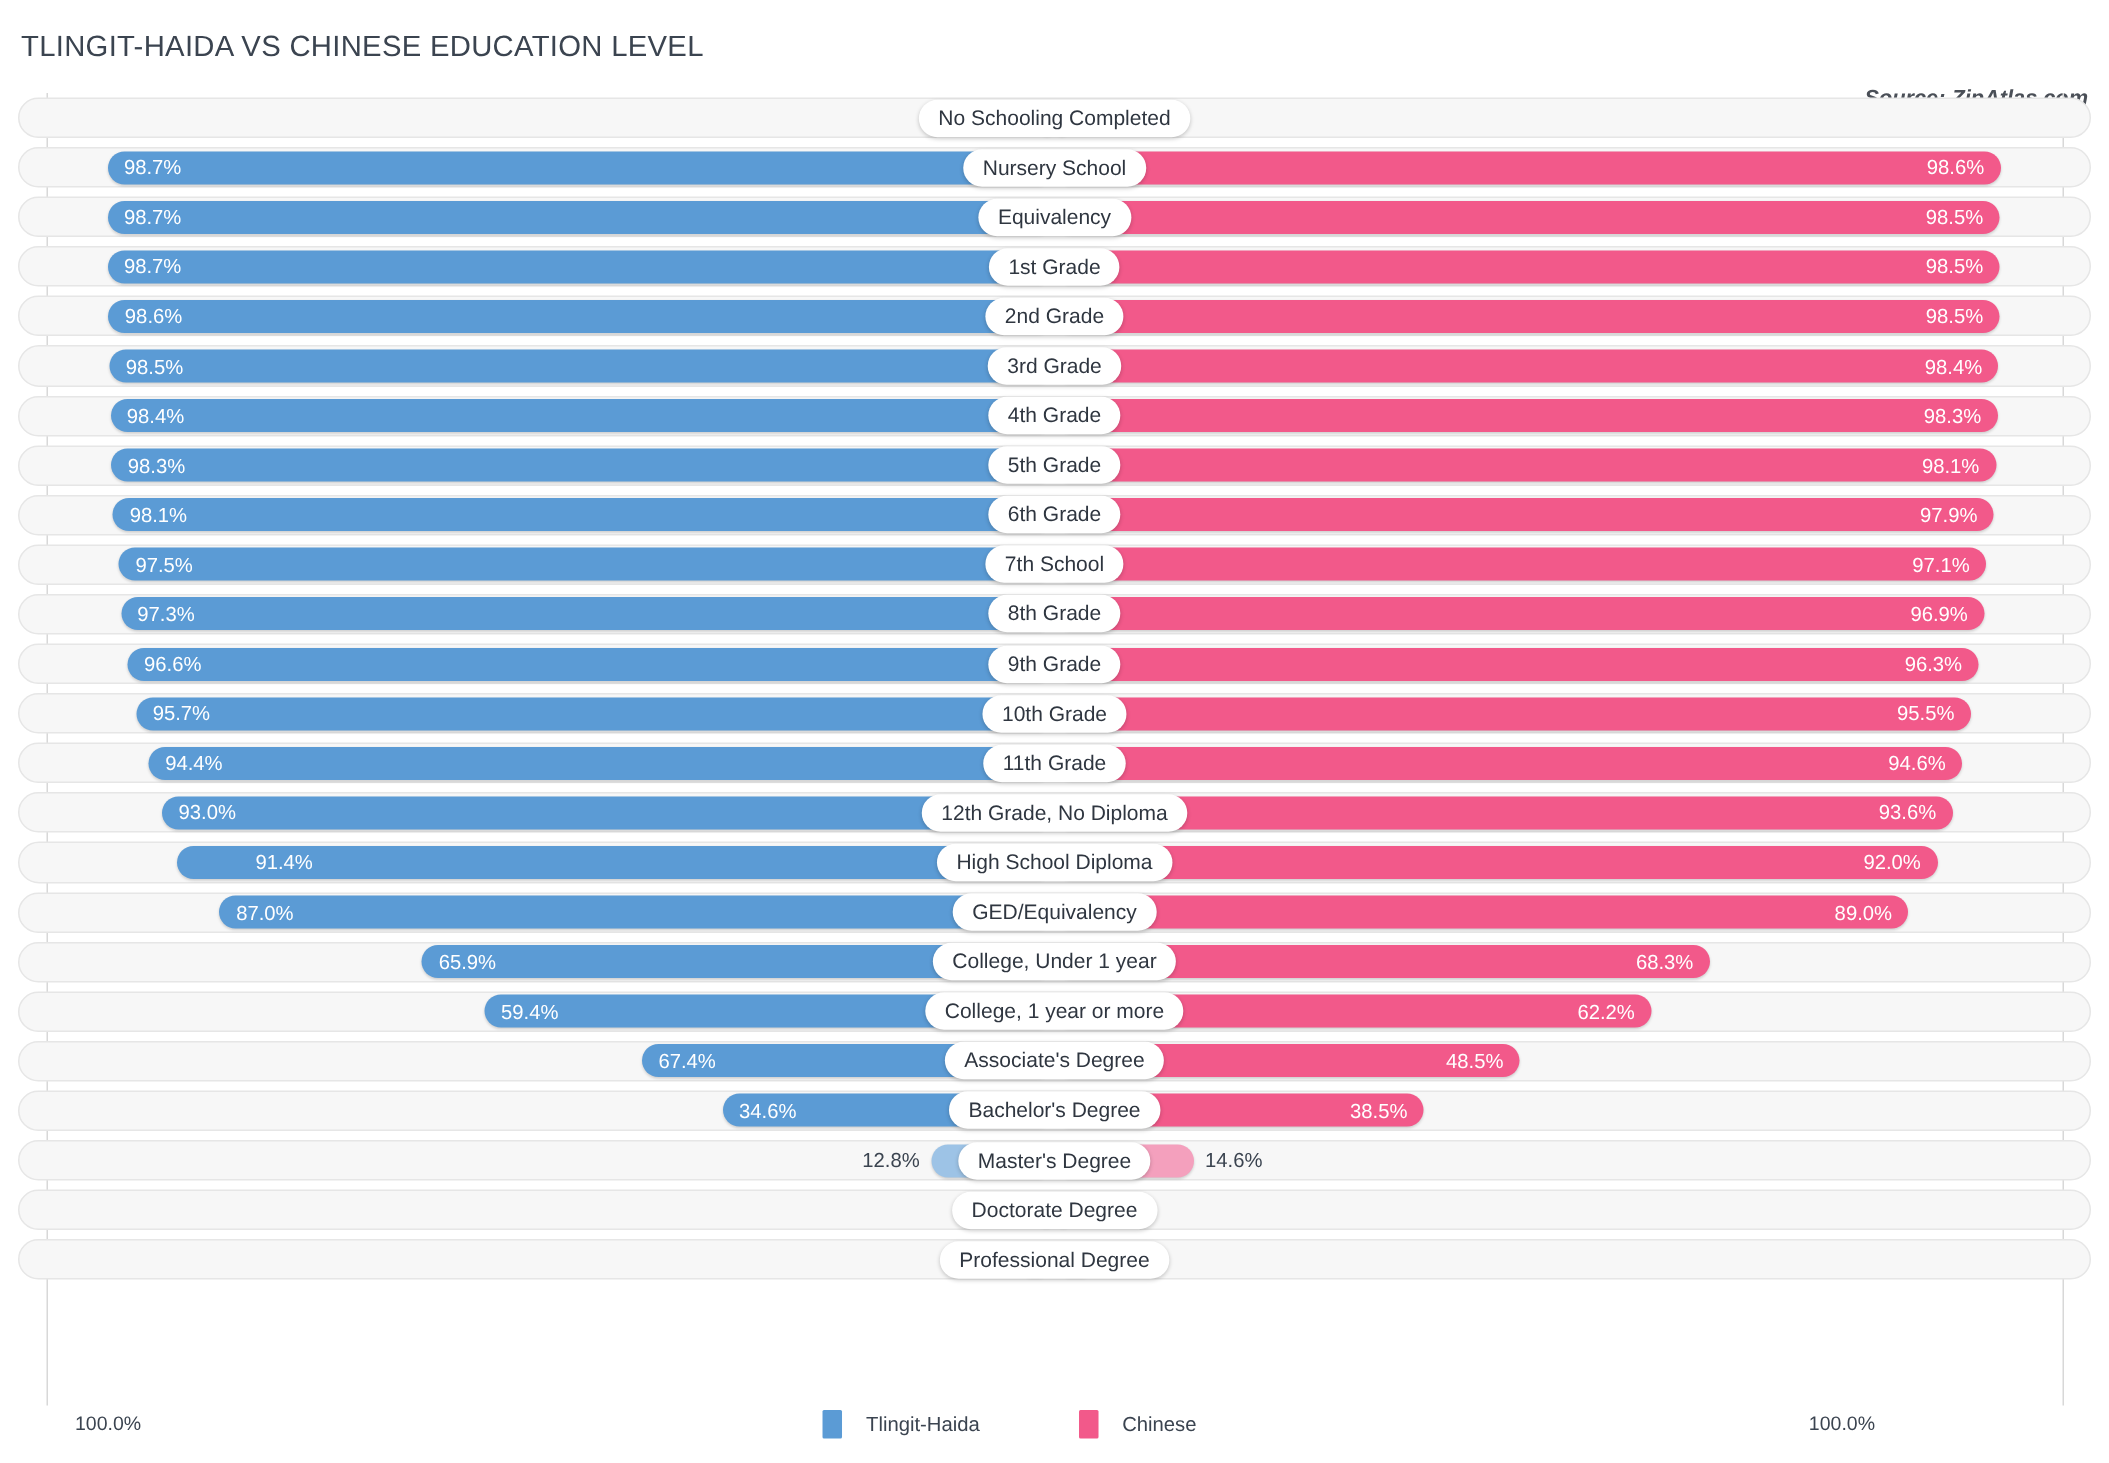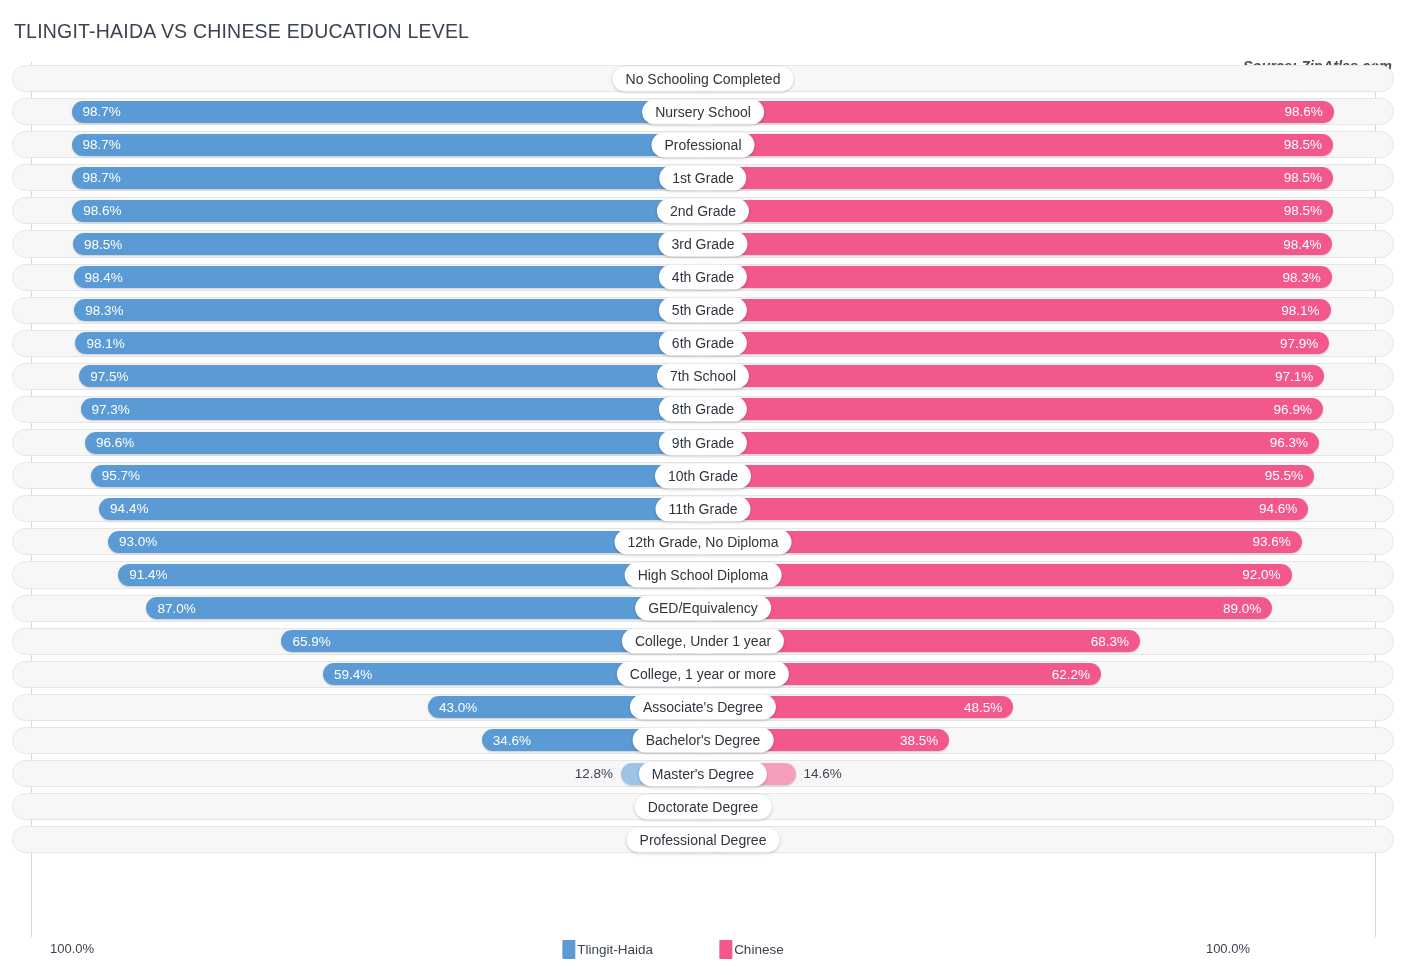--- a/index.html
+++ b/index.html
@@ -170,21 +170,21 @@
     left: 50%;
     top: 3px;
     transform: translateX(-50%);
     display: flex;
     align-items: center;
     gap: 18px;
   }
   .legend-item {
     display: flex;
     align-items: center;
-    gap: 2px;
+    gap: 16px;
     padding-left: 48px;
   }
   .swatch {
     width: 13px;
     height: 19px;
     border-radius: 1px;
   }
   .legend-label {
     font-size: 13.5px;
     color: #3b4450;
@@ -236,21 +236,21 @@
           <div class="half left">
             <div class="bar left" style="width: 89.817%;">
               <span class="val-in">98.7%</span>
             </div>
           </div>
           <div class="half right">
             <div class="bar right" style="width: 89.635%;">
               <span class="val-in">98.5%</span>
             </div>
           </div>
-          <div class="pill">Professional</div>
+          <div class="pill">Equivalency</div>
         </div>
         <div class="row">
           <div class="track"></div>
           <div class="half left">
             <div class="bar left" style="width: 89.817%;">
               <span class="val-in">98.7%</span>
             </div>
           </div>
           <div class="half right">
             <div class="bar right" style="width: 89.635%;">
@@ -409,21 +409,21 @@
           <div class="half right">
             <div class="bar right" style="width: 85.176%;">
               <span class="val-in">93.6%</span>
             </div>
           </div>
           <div class="pill">12th Grade, No Diploma</div>
         </div>
         <div class="row">
           <div class="track"></div>
           <div class="half left">
-            <div class="bar left" style="width: 83.174%;">
+            <div class="bar left" style="width: 83.174%; padding-left: 41px;">
               <span class="val-in">91.4%</span>
             </div>
           </div>
           <div class="half right">
             <div class="bar right" style="width: 83.72%;">
               <span class="val-in">92.0%</span>
             </div>
           </div>
           <div class="pill">High School Diploma</div>
         </div>
@@ -466,21 +466,21 @@
             <div class="bar right" style="width: 56.602%;">
               <span class="val-in">62.2%</span>
             </div>
           </div>
           <div class="pill">College, 1 year or more</div>
         </div>
         <div class="row">
           <div class="track"></div>
           <div class="half left">
             <div class="bar left" style="width: 39.13%;">
-              <span class="val-in">43.0%</span>
+              <span class="val-in">67.4%</span>
             </div>
           </div>
           <div class="half right">
             <div class="bar right" style="width: 44.135%;">
               <span class="val-in">48.5%</span>
             </div>
           </div>
           <div class="pill">Associate's Degree</div>
         </div>
         <div class="row">

